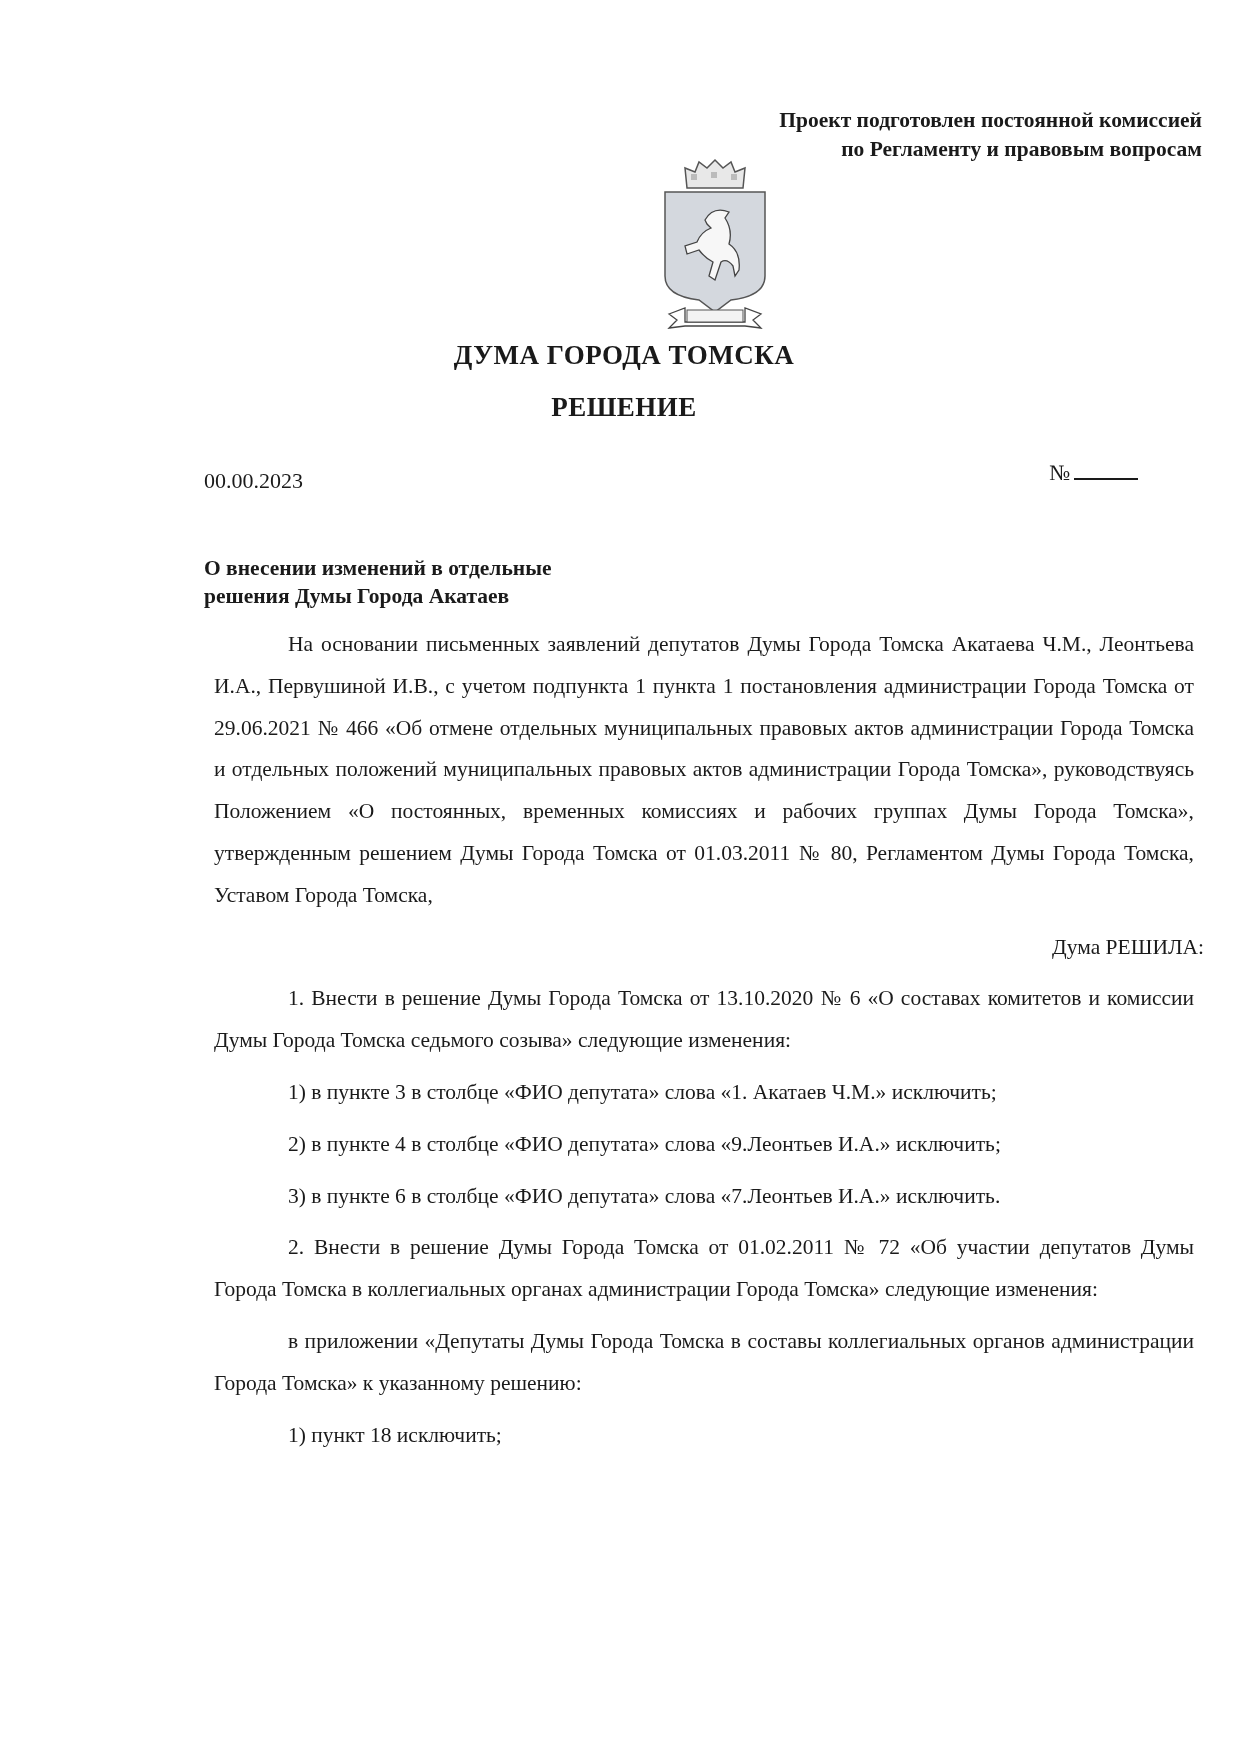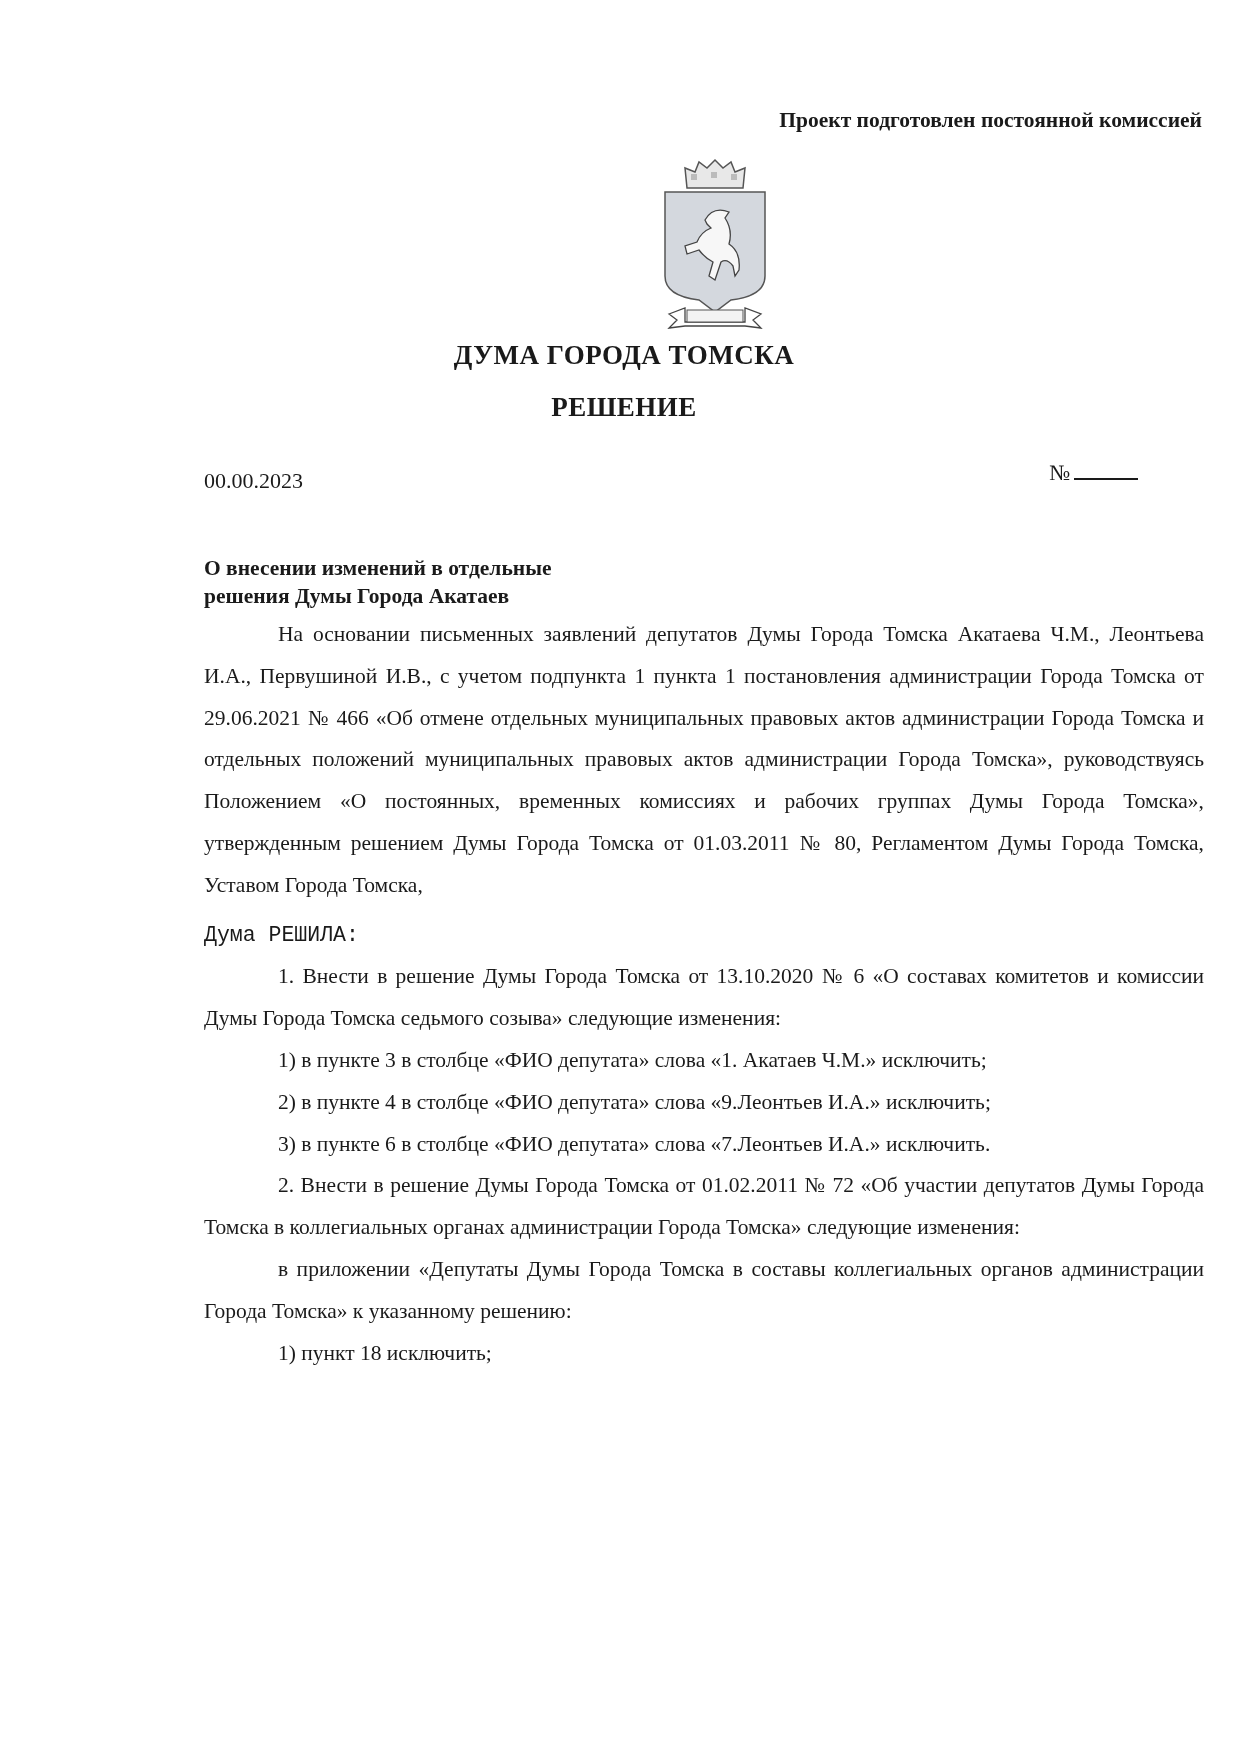--- a/index.html
+++ b/index.html
@@ -14,32 +14,33 @@
     .doctype { position: absolute; left: 0; width: 1240px; top: 392px; text-align: center;
                font-weight: bold; font-size: 27px; letter-spacing: 0.5px; }
     .date { position: absolute; left: 200px; top: 468px; font-size: 22px; }
     .number { position: absolute; left: 1045px; top: 460px; font-size: 22px; }
     .number .blank { display: inline-block; width: 64px; border-bottom: 2px solid #1a1a1a;
                      margin-left: 4px; vertical-align: baseline; height: 16px; }
     .subject { position: absolute; left: 200px; top: 554px; font-weight: bold;
                font-size: 21.5px; line-height: 28px; }
     .body { position: absolute; left: 200px; top: 614px; width: 1000px;
             font-size: 21.5px; line-height: 41.8px; text-align: justify; }
-    .body p { margin: 0; }
+    .body p { margin: 10px; }
     .indent { text-indent: 74px; }
-    .center { text-align: left; text-indent: 0; margin: 8px 0 0 0 !important; font-family: Liberation Mono, monospace; }
+    .center { text-align: right; text-indent: 0; margin: 8px 0 0 0 !important; }
     .decided { margin-top: 8px; }
   </style>
 </head>
 <body>
 
 <div class="page">
 
   <div class="prep">
     <div>Проект подготовлен постоянной комиссией</div>
+    <div>по Регламенту и правовым вопросам</div>
   </div>
 
   <div class="emblem">
     <svg width="120" height="180" viewBox="0 0 120 180">
 
       <path d="M32 30 L30 10 L40 14 L44 4 L52 10 L60 2 L68 10 L76 4 L80 14 L90 10 L88 30 Z" fill="#e8e8e8" stroke="#555" stroke-width="1.5"></path>
       <rect x="36" y="16" width="6" height="6" fill="#bbb"></rect>
       <rect x="56" y="14" width="6" height="6" fill="#bbb"></rect>
       <rect x="76" y="16" width="6" height="6" fill="#bbb"></rect>
 

